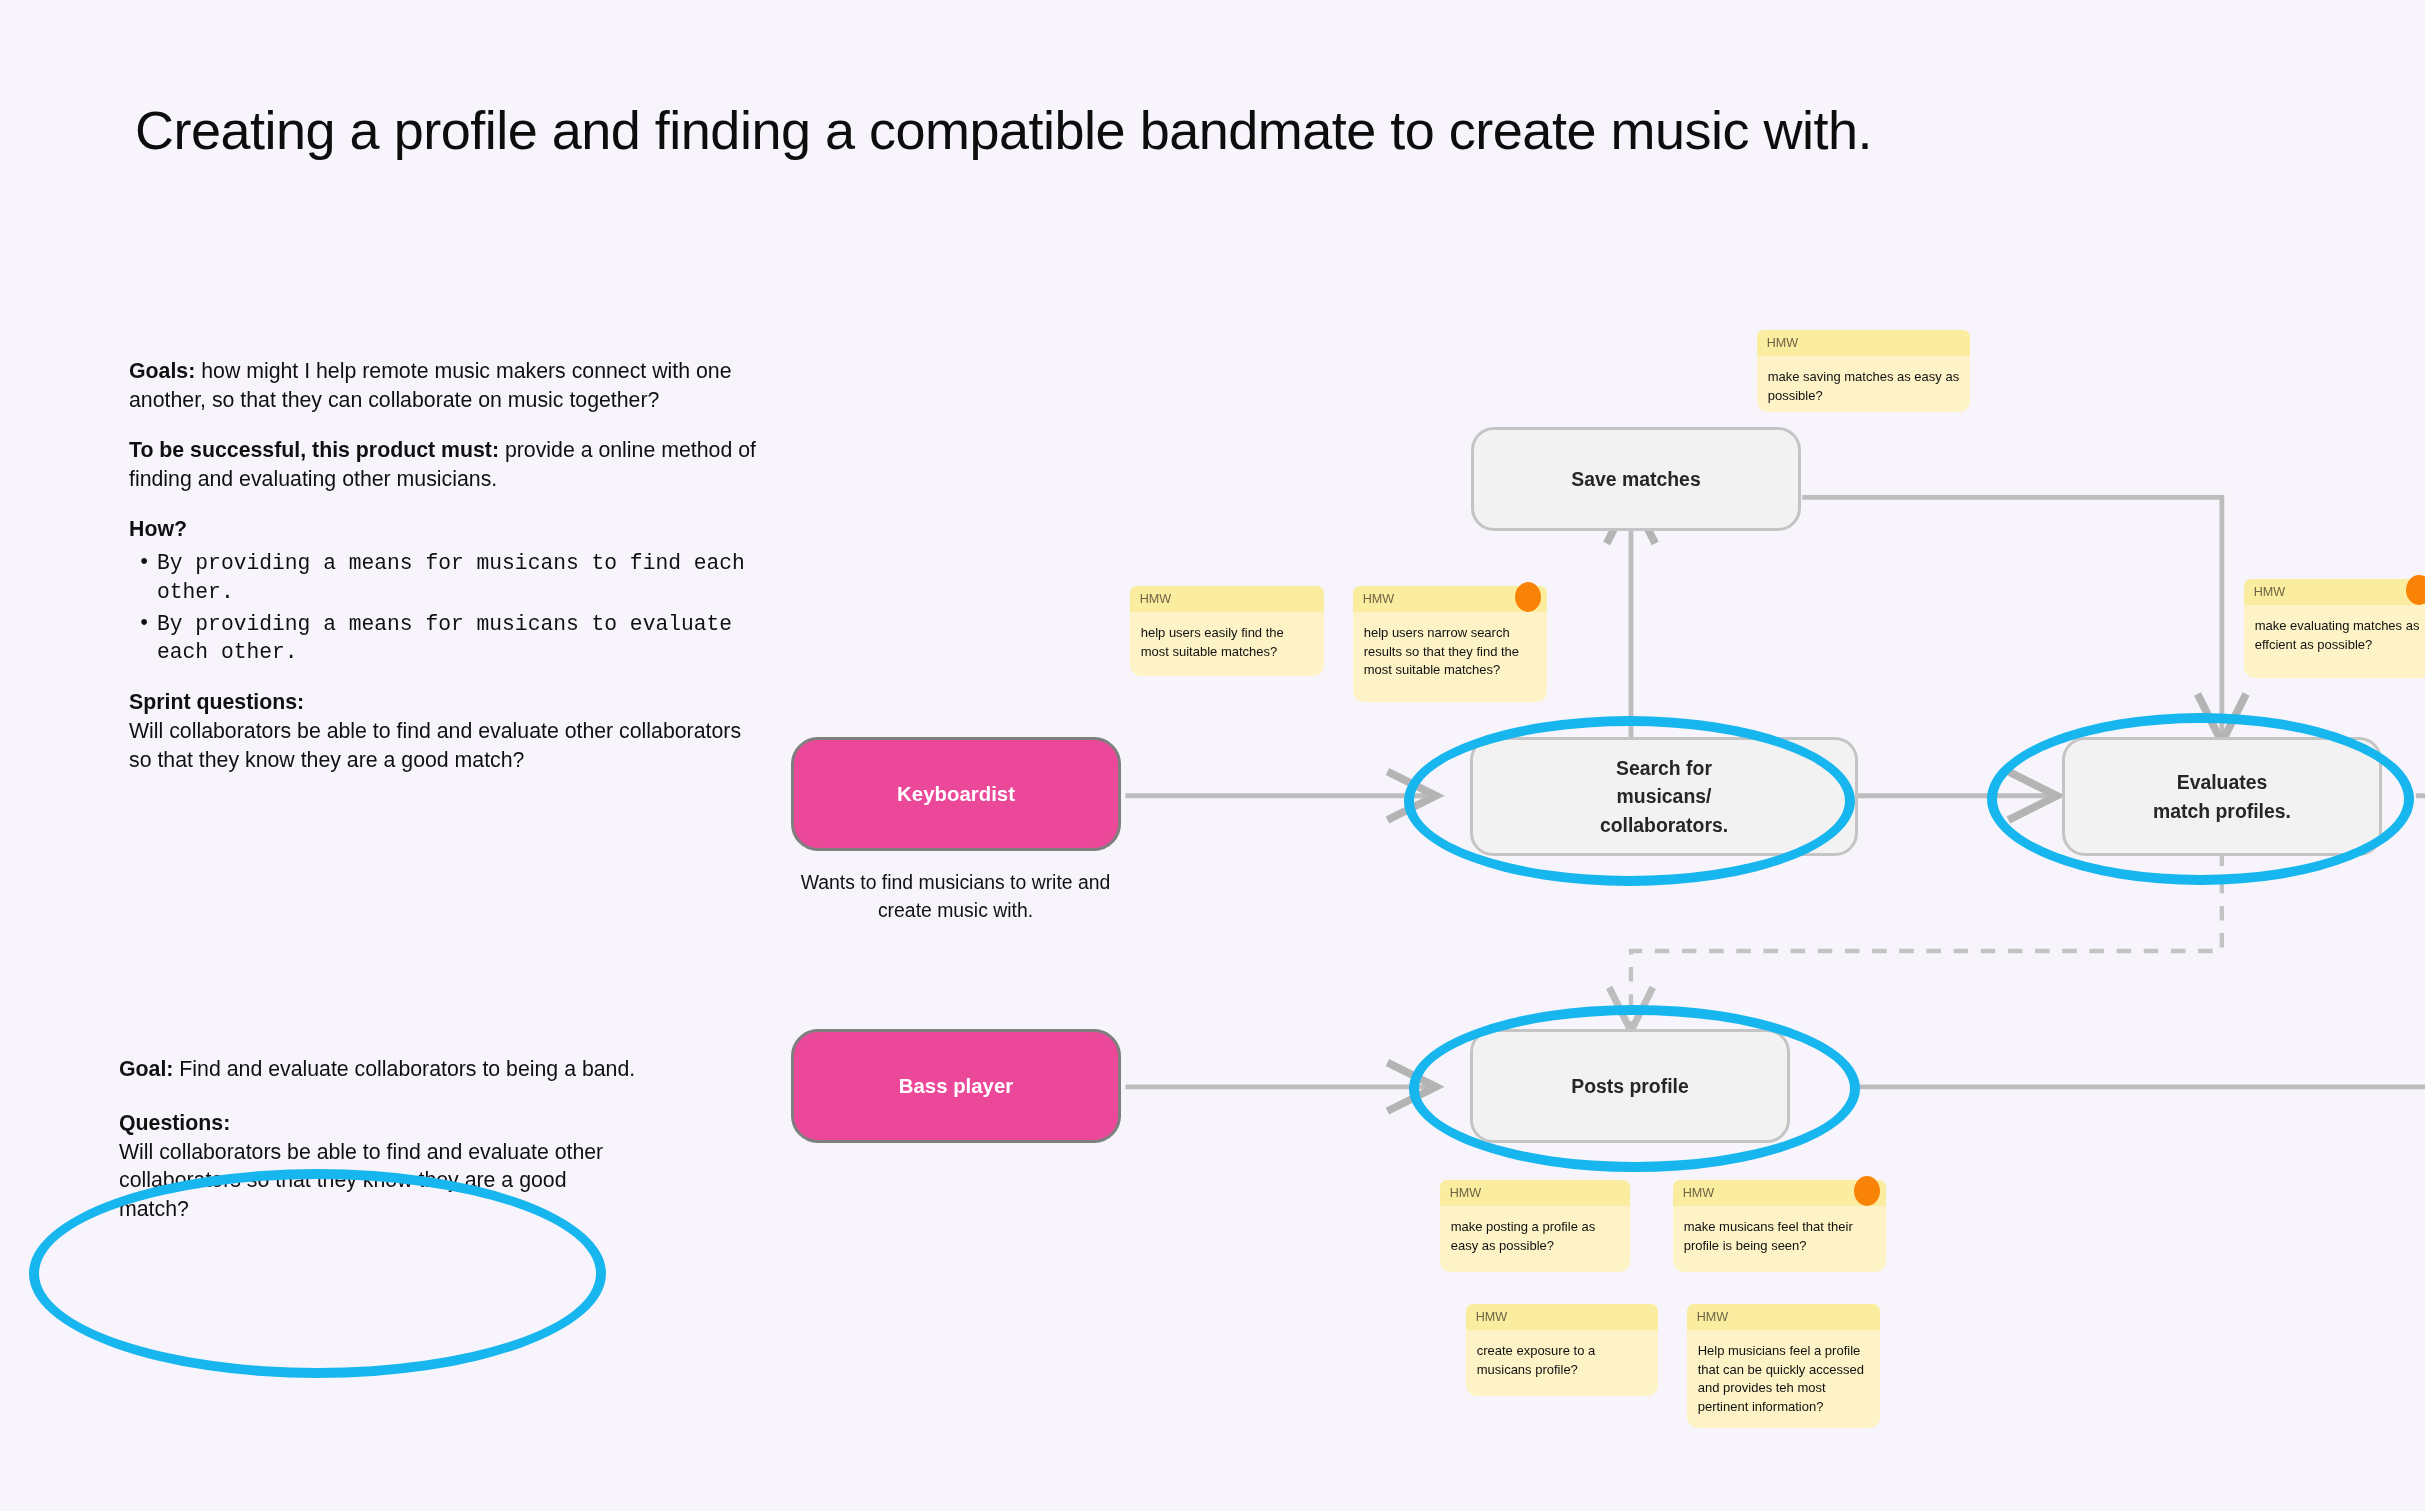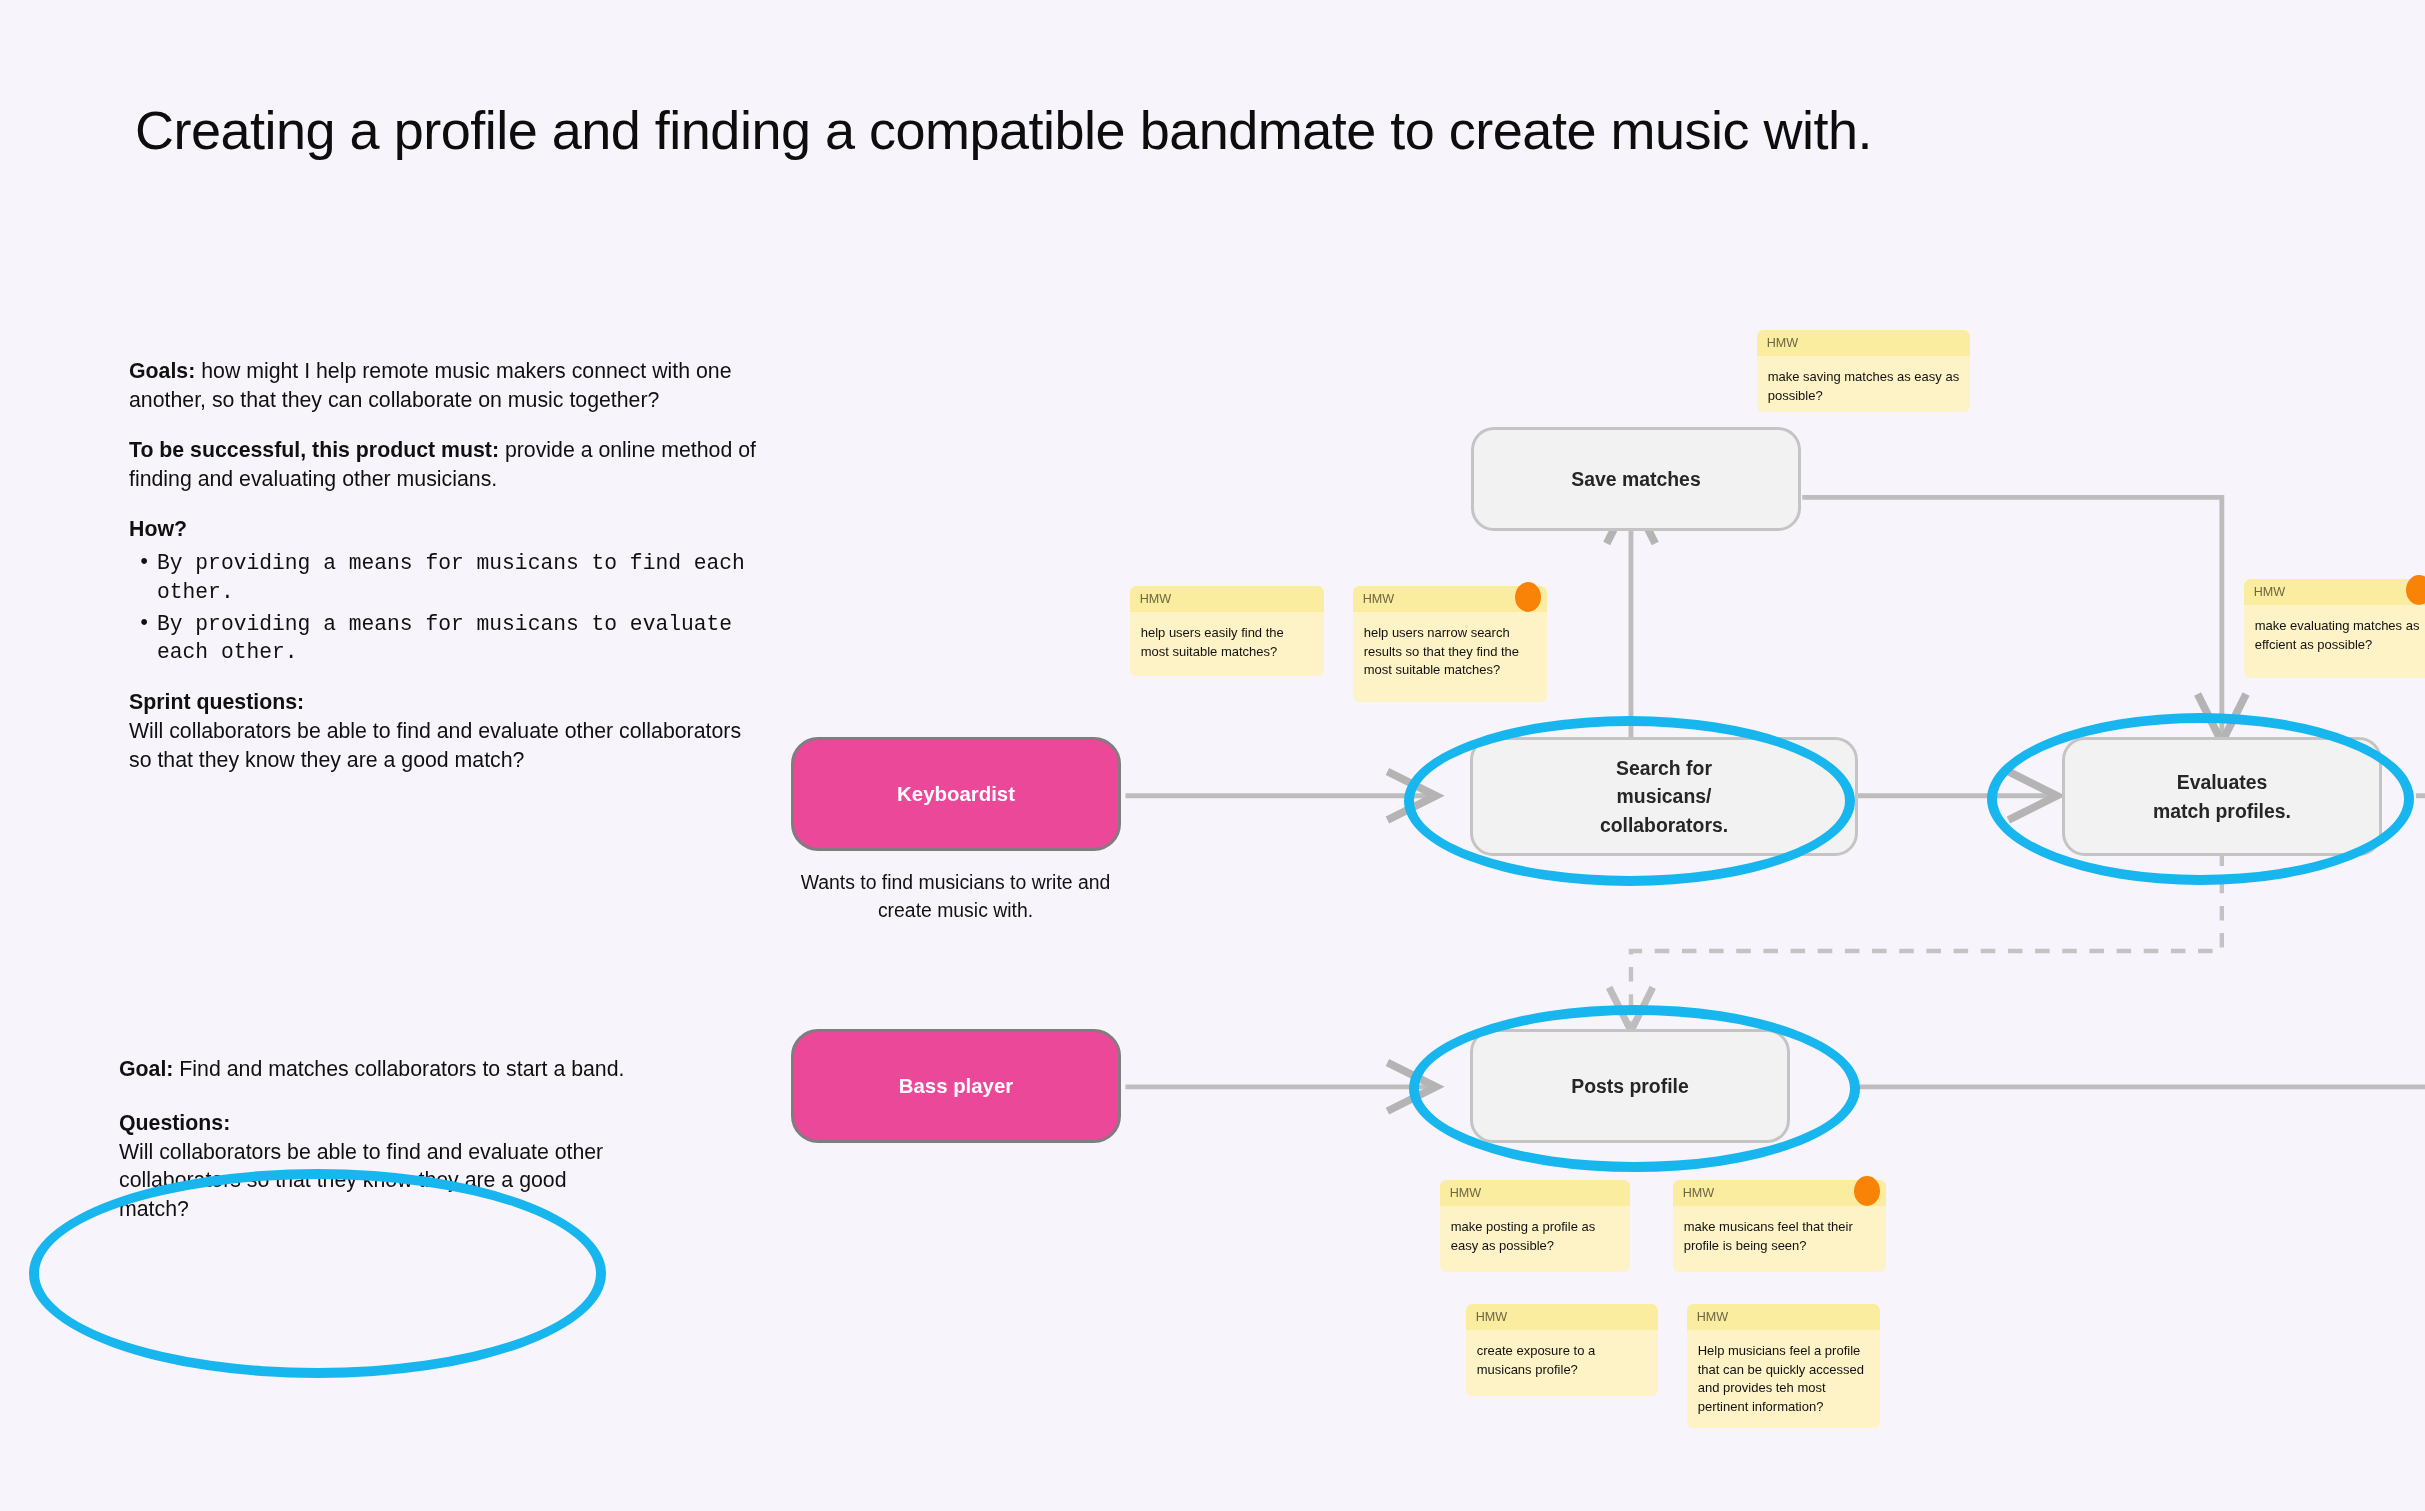--- a/index.html
+++ b/index.html
@@ -63,21 +63,21 @@
   }
   .persona-caption {
     position: absolute; text-align: center;
     font-size: 19.4px; line-height: 1.45; color: #111;
   }
 
   
   .sticky {
     position: absolute;
     background: #fdf3c6;
-    border-radius: 6px;
+    border-radius: 11px;
     overflow: visible;
   }
   .sticky .hdr {
     background: #fbeda0;
     border-radius: 6.8px 6.8px 0 0;
     font-size: 12.6px; color: #6d6544;
     padding: 6.3px 9.7px 5.8px 9.7px;
   }
   .sticky .body {
     font-size: 13px; line-height: 1.45; color: #111;
@@ -145,21 +145,21 @@
     <ul class="bullets">
       <li>By providing a means for musicans to find each other.</li>
       <li>By providing a means for musicans to evaluate each other.</li>
     </ul>
     <div class="blk-title">Sprint questions:</div>
     <div class="blk-body">Will collaborators be able to find and evaluate other collaborators so that they know they are a good match?</div>
   </div>
 
   <div class="left-col2">
     <p class="para" style="margin-bottom:25px;">
-      <b>Goal:</b><span> Find and matches collaborators to start a band.</span>
+      <b>Goal:</b><span> Find and evaluate collaborators to being a band.</span>
     </p>
     <div class="blk-title">Questions:</div>
     <div class="blk-body" style="width:490px;">Will collaborators be able to find and evaluate other collaborators so that they know they are a good match?</div>
   </div>
 
   <div class="ellipse" style="left:29px; top:1169px; width:577px; height:209px;"></div>
 
   <div class="persona" style="left:791px; top:737px; width:330px; height:114px;">
     <span>Keyboardist</span>
   </div>

